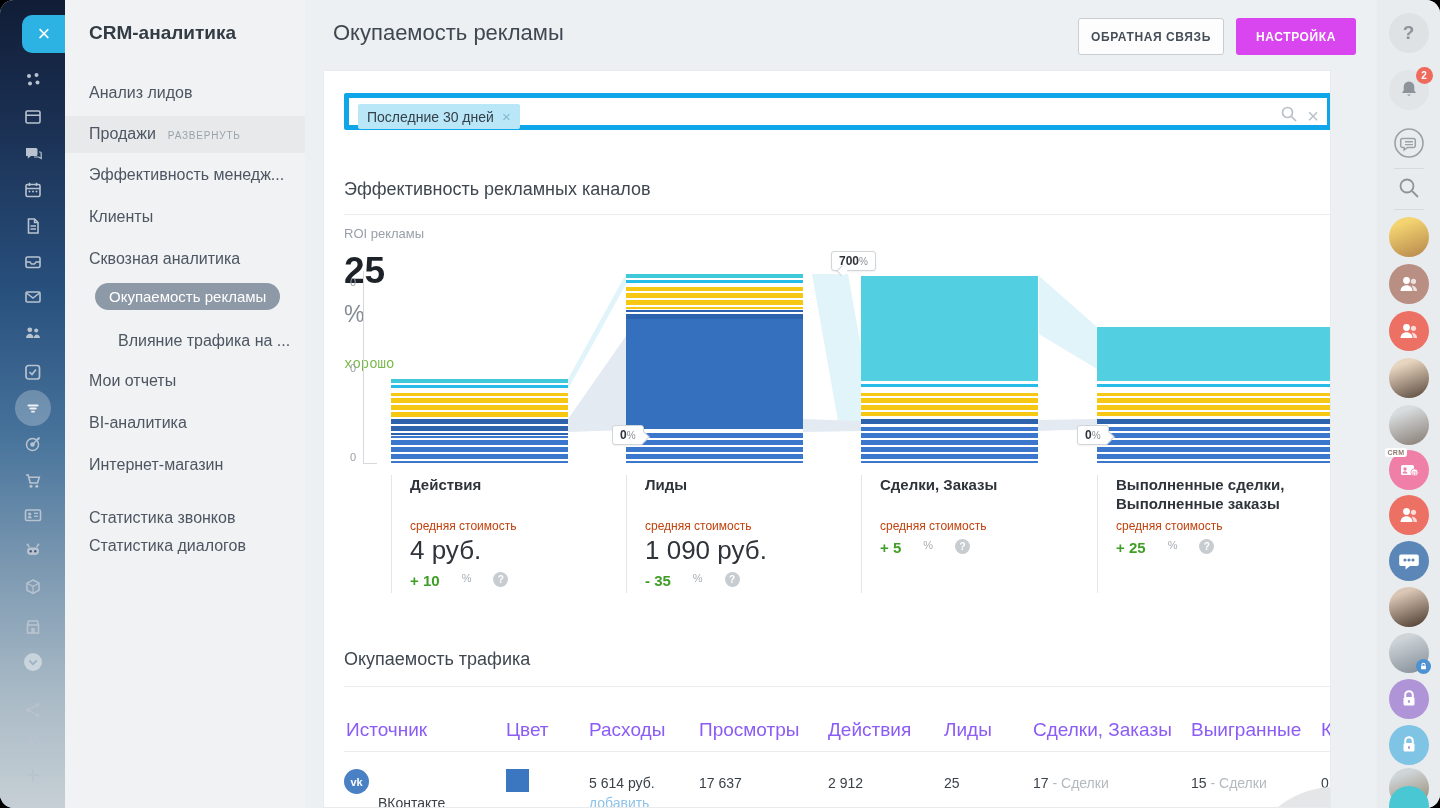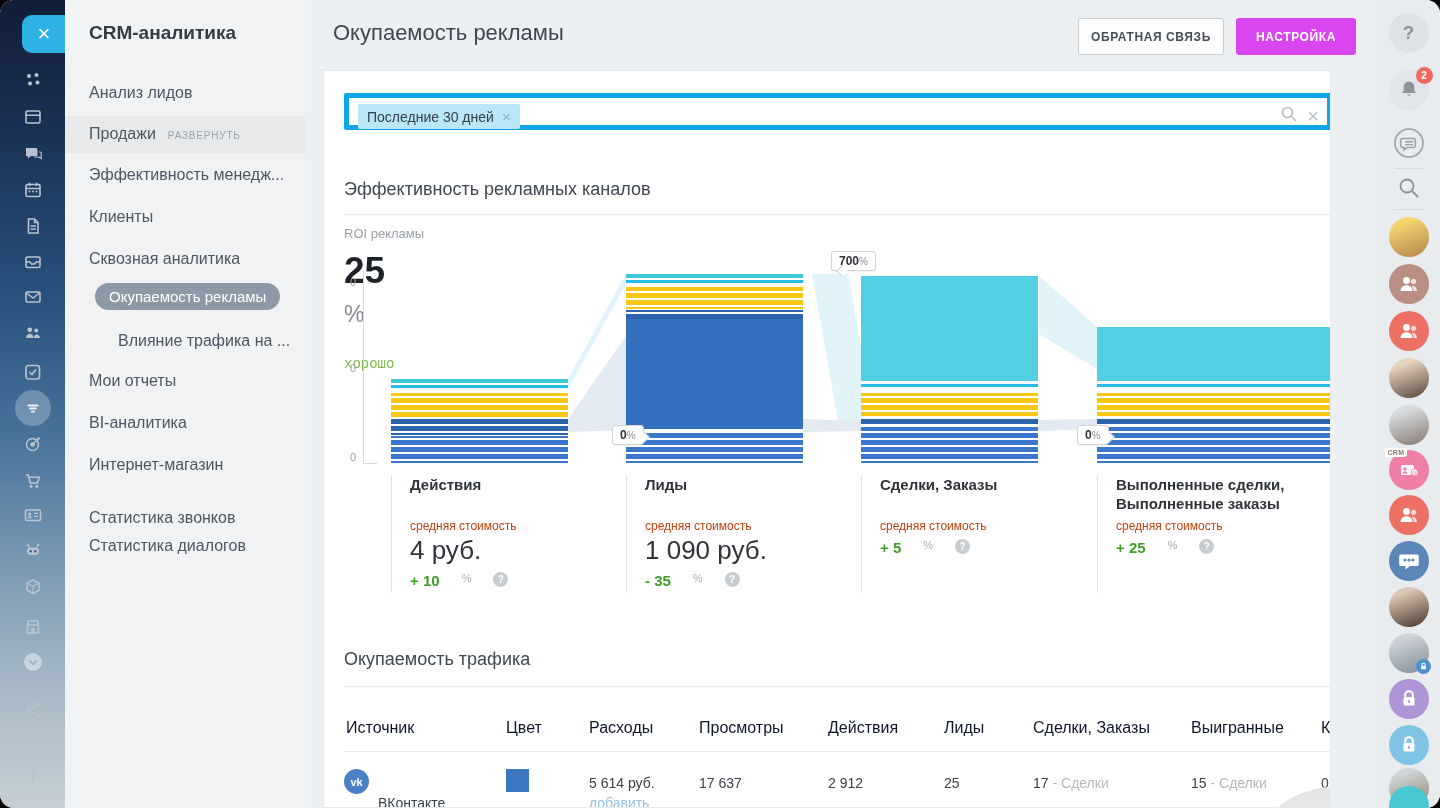--- a/index.html
+++ b/index.html
@@ -77,21 +77,21 @@
   .stage-name{font-size:15px;font-weight:700;color:#2f343a;line-height:19px;height:42px;}
   .stage-label{font-size:12px;color:#c2410c;margin-top:2px;}
   .stage-value{font-size:26px;color:#2f343a;margin-top:2px;}
   .stage-change{font-size:15px;margin-top:6px;display:flex;align-items:flex-start;gap:22px;}
   .stage-change .chg{color:#3f9e25;font-weight:700;}
   .stage-change .pct{color:#a7adb4;font-size:11px;}
   .stage-change .help{width:15px;height:15px;border-radius:50%;background:#c7ccd1;color:#fff;font-size:10px;font-weight:700;
     display:flex;align-items:center;justify-content:center;}
 
   .tbl-head{position:absolute;top:648px;left:20px;width:988px;height:22px;}
-  .tbl-head span{position:absolute;font-size:16px;color:#0f172a;white-space:nowrap;}
+  .tbl-head span{position:absolute;font-size:19px;color:#8b5cf6;white-space:nowrap;}
   .tbl-row{position:absolute;top:690px;left:20px;width:988px;height:60px;}
   .cell{position:absolute;top:14px;font-size:14px;color:#3a4148;white-space:nowrap;}
   .cell .muted{color:#b3b9bf;}
   .vk{position:absolute;left:0;top:8px;width:25px;height:25px;border-radius:50%;background:#4a80c4;color:#fff;
     font-size:11px;font-weight:700;display:flex;align-items:center;justify-content:center;}
   .swatch{position:absolute;top:8px;width:23px;height:23px;}
   .add-link{font-size:14px;color:#8fc3e9;border-bottom:1px dashed #a9d2ee;cursor:pointer;display:inline-block;margin-top:4px;}
   .gray-bubble{position:absolute;left:922px;top:716px;width:176px;height:176px;border-radius:50%;background:#e4e6e7;}
 </style>
 </head>

